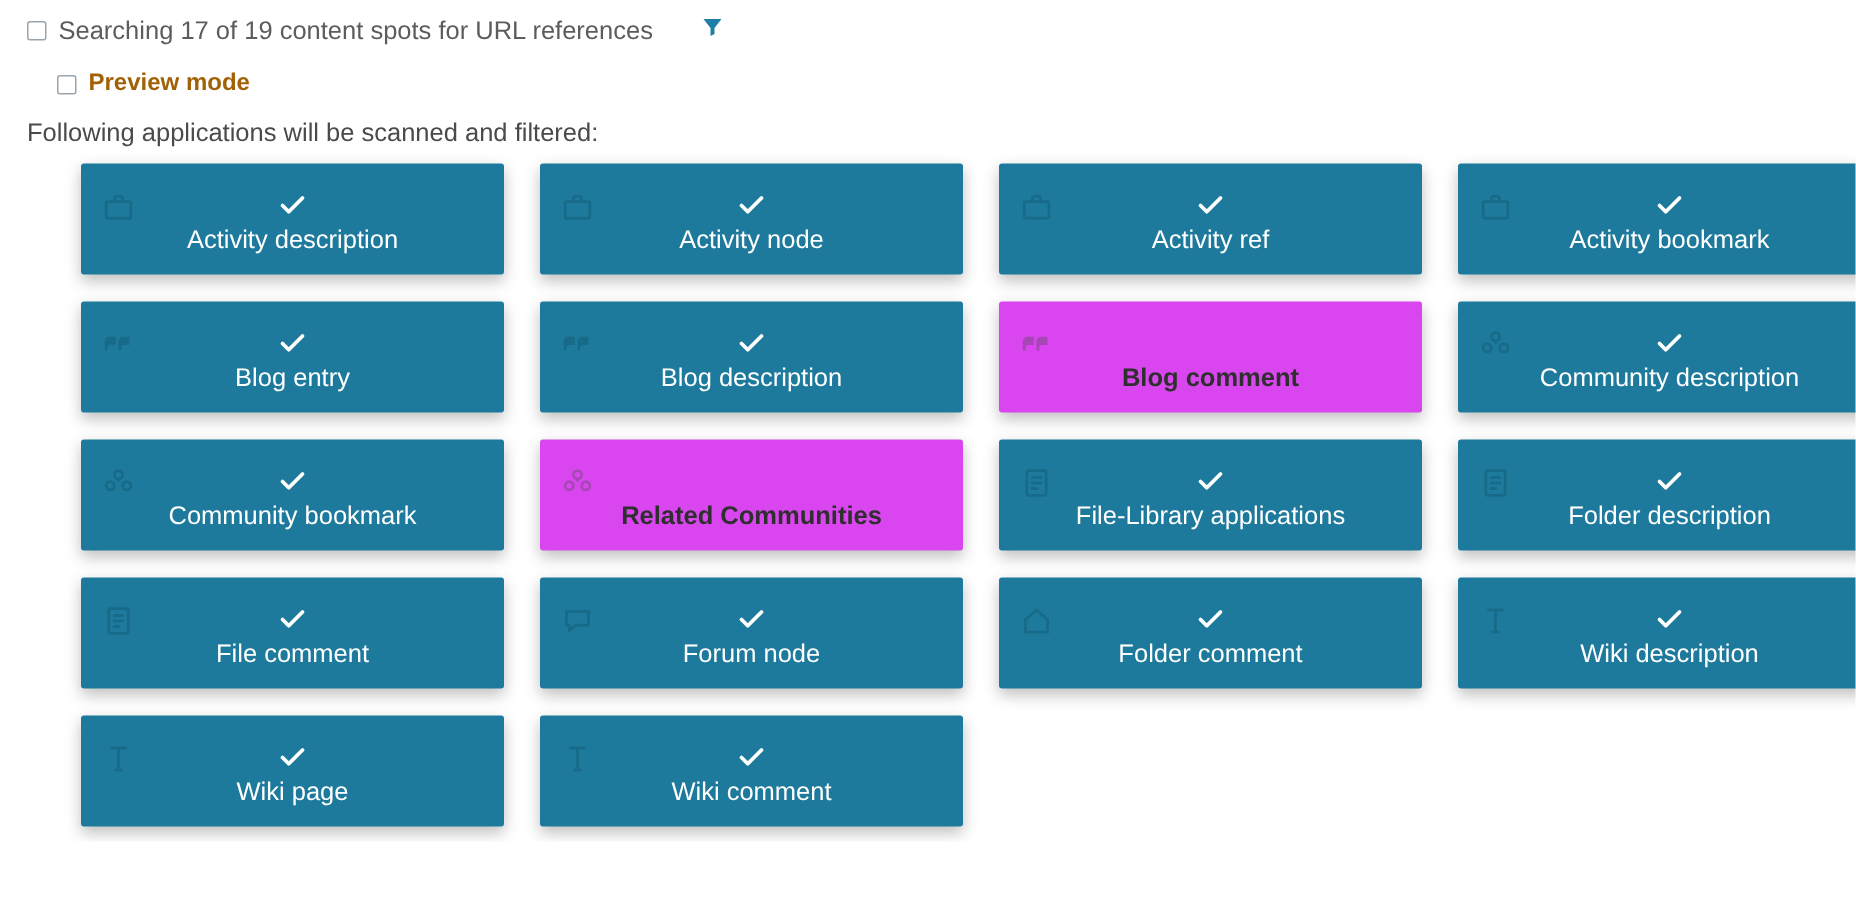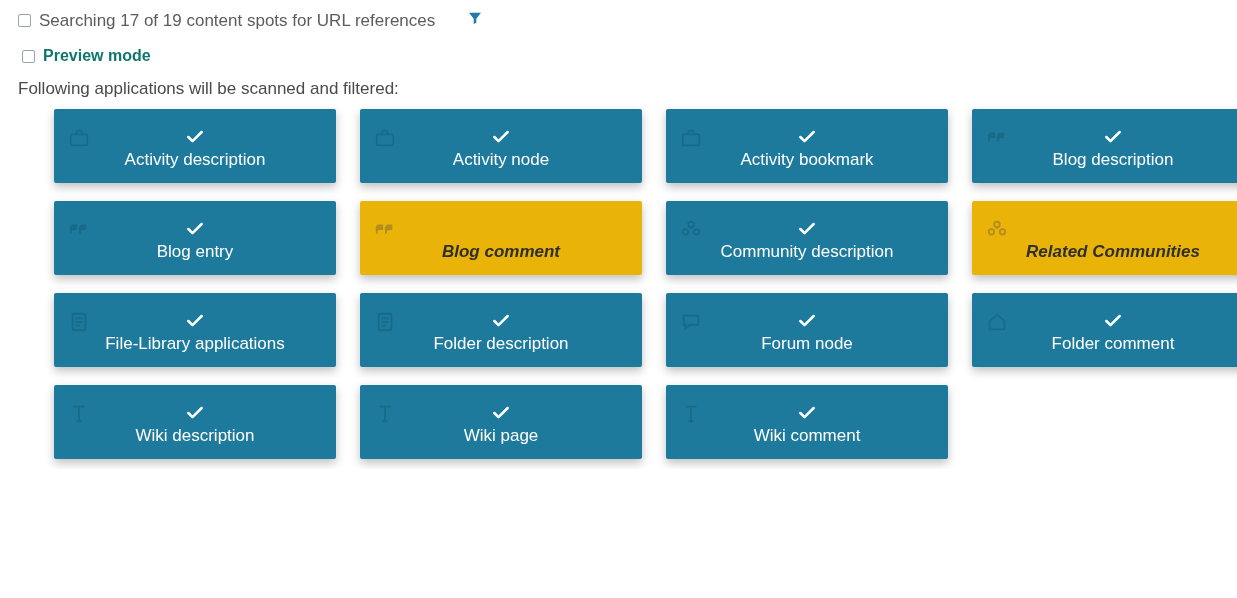--- a/index.html
+++ b/index.html
@@ -32,25 +32,25 @@
   }
   .filter-icon {
     width: 16px;
     height: 16px;
     color: #1f7ea5;
   }
   .preview-row {
     display: flex;
     align-items: center;
     gap: 8px;
-    margin-left: 4px;
+    margin-left: 20px;
     margin-bottom: 14px;
     font-size: 16px;
     font-weight: 600;
-    color: #0f766e;
+    color: #a16207;
   }
   .desc {
     font-size: 17px;
     color: #4a4a4a;
     margin-bottom: 10px;
   }
   .grid {
     display: grid;
     grid-template-columns: repeat(4, 282px);
     column-gap: 24px;
@@ -69,23 +69,22 @@
     padding-top: 4px;
     cursor: pointer;
     user-select: none;
   }
   .tile.selected {
     background: #1d7a9c;
     color: #ffffff;
     align-items: center;
   }
   .tile.unselected {
-    background: #eab308;
+    background: #d946ef;
     color: #3a3a3a;
-    font-style: italic;
   }
   .tile .type-icon {
     position: absolute;
     left: 14px;
     top: 18px;
     width: 22px;
     height: 22px;
     opacity: 0.34;
   }
   .tile.selected .type-icon { color: #0e4d63; }
@@ -151,75 +150,97 @@
     </div>
     <div class="tile selected">
       <span class="type-icon"><svg viewBox="0 0 24 24" width="22" height="22">
           <use href="#ico-briefcase"></use>
         </svg></span>
       <span class="check-row">
         <svg viewBox="0 0 24 24">
           <use href="#ico-check"></use>
         </svg>
       </span>
+      <span class="tile-label">Activity ref</span>
+    </div>
+    <div class="tile selected">
+      <span class="type-icon"><svg viewBox="0 0 24 24" width="22" height="22">
+          <use href="#ico-briefcase"></use>
+        </svg></span>
+      <span class="check-row">
+        <svg viewBox="0 0 24 24">
+          <use href="#ico-check"></use>
+        </svg>
+      </span>
       <span class="tile-label">Activity bookmark</span>
     </div>
     <div class="tile selected">
       <span class="type-icon"><svg viewBox="0 0 24 24" width="22" height="22">
           <use href="#ico-quote"></use>
         </svg></span>
       <span class="check-row">
         <svg viewBox="0 0 24 24">
           <use href="#ico-check"></use>
         </svg>
       </span>
+      <span class="tile-label">Blog entry</span>
+    </div>
+    <div class="tile selected">
+      <span class="type-icon"><svg viewBox="0 0 24 24" width="22" height="22">
+          <use href="#ico-quote"></use>
+        </svg></span>
+      <span class="check-row">
+        <svg viewBox="0 0 24 24">
+          <use href="#ico-check"></use>
+        </svg>
+      </span>
       <span class="tile-label">Blog description</span>
     </div>
-    <div class="tile selected">
+    <div class="tile unselected">
       <span class="type-icon"><svg viewBox="0 0 24 24" width="22" height="22">
           <use href="#ico-quote"></use>
         </svg></span>
       <span class="check-row">
         <svg viewBox="0 0 24 24">
           <use href="#ico-check"></use>
         </svg>
       </span>
-      <span class="tile-label">Blog entry</span>
+      <span class="tile-label">Blog comment</span>
+    </div>
+    <div class="tile selected">
+      <span class="type-icon"><svg viewBox="0 0 24 24" width="22" height="22">
+          <use href="#ico-people"></use>
+        </svg></span>
+      <span class="check-row">
+        <svg viewBox="0 0 24 24">
+          <use href="#ico-check"></use>
+        </svg>
+      </span>
+      <span class="tile-label">Community description</span>
+    </div>
+    <div class="tile selected">
+      <span class="type-icon"><svg viewBox="0 0 24 24" width="22" height="22">
+          <use href="#ico-people"></use>
+        </svg></span>
+      <span class="check-row">
+        <svg viewBox="0 0 24 24">
+          <use href="#ico-check"></use>
+        </svg>
+      </span>
+      <span class="tile-label">Community bookmark</span>
     </div>
     <div class="tile unselected">
       <span class="type-icon"><svg viewBox="0 0 24 24" width="22" height="22">
-          <use href="#ico-quote"></use>
-        </svg></span>
-      <span class="check-row">
-        <svg viewBox="0 0 24 24">
-          <use href="#ico-check"></use>
-        </svg>
-      </span>
-      <span class="tile-label">Blog comment</span>
-    </div>
-    <div class="tile selected">
-      <span class="type-icon"><svg viewBox="0 0 24 24" width="22" height="22">
           <use href="#ico-people"></use>
         </svg></span>
       <span class="check-row">
         <svg viewBox="0 0 24 24">
           <use href="#ico-check"></use>
         </svg>
       </span>
-      <span class="tile-label">Community description</span>
-    </div>
-    <div class="tile unselected">
-      <span class="type-icon"><svg viewBox="0 0 24 24" width="22" height="22">
-          <use href="#ico-people"></use>
-        </svg></span>
-      <span class="check-row">
-        <svg viewBox="0 0 24 24">
-          <use href="#ico-check"></use>
-        </svg>
-      </span>
       <span class="tile-label">Related Communities</span>
     </div>
     <div class="tile selected">
       <span class="type-icon"><svg viewBox="0 0 24 24" width="22" height="22">
           <use href="#ico-file"></use>
         </svg></span>
       <span class="check-row">
         <svg viewBox="0 0 24 24">
           <use href="#ico-check"></use>
         </svg>
@@ -229,20 +250,31 @@
     <div class="tile selected">
       <span class="type-icon"><svg viewBox="0 0 24 24" width="22" height="22">
           <use href="#ico-file"></use>
         </svg></span>
       <span class="check-row">
         <svg viewBox="0 0 24 24">
           <use href="#ico-check"></use>
         </svg>
       </span>
       <span class="tile-label">Folder description</span>
+    </div>
+    <div class="tile selected">
+      <span class="type-icon"><svg viewBox="0 0 24 24" width="22" height="22">
+          <use href="#ico-file"></use>
+        </svg></span>
+      <span class="check-row">
+        <svg viewBox="0 0 24 24">
+          <use href="#ico-check"></use>
+        </svg>
+      </span>
+      <span class="tile-label">File comment</span>
     </div>
     <div class="tile selected">
       <span class="type-icon"><svg viewBox="0 0 24 24" width="22" height="22">
           <use href="#ico-chat"></use>
         </svg></span>
       <span class="check-row">
         <svg viewBox="0 0 24 24">
           <use href="#ico-check"></use>
         </svg>
       </span>

